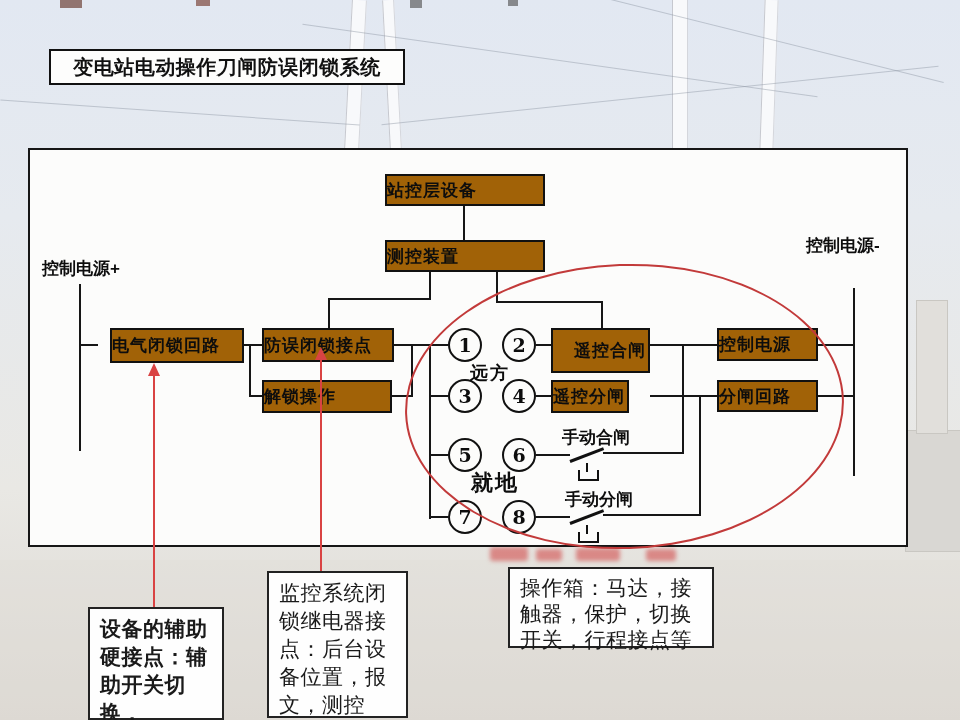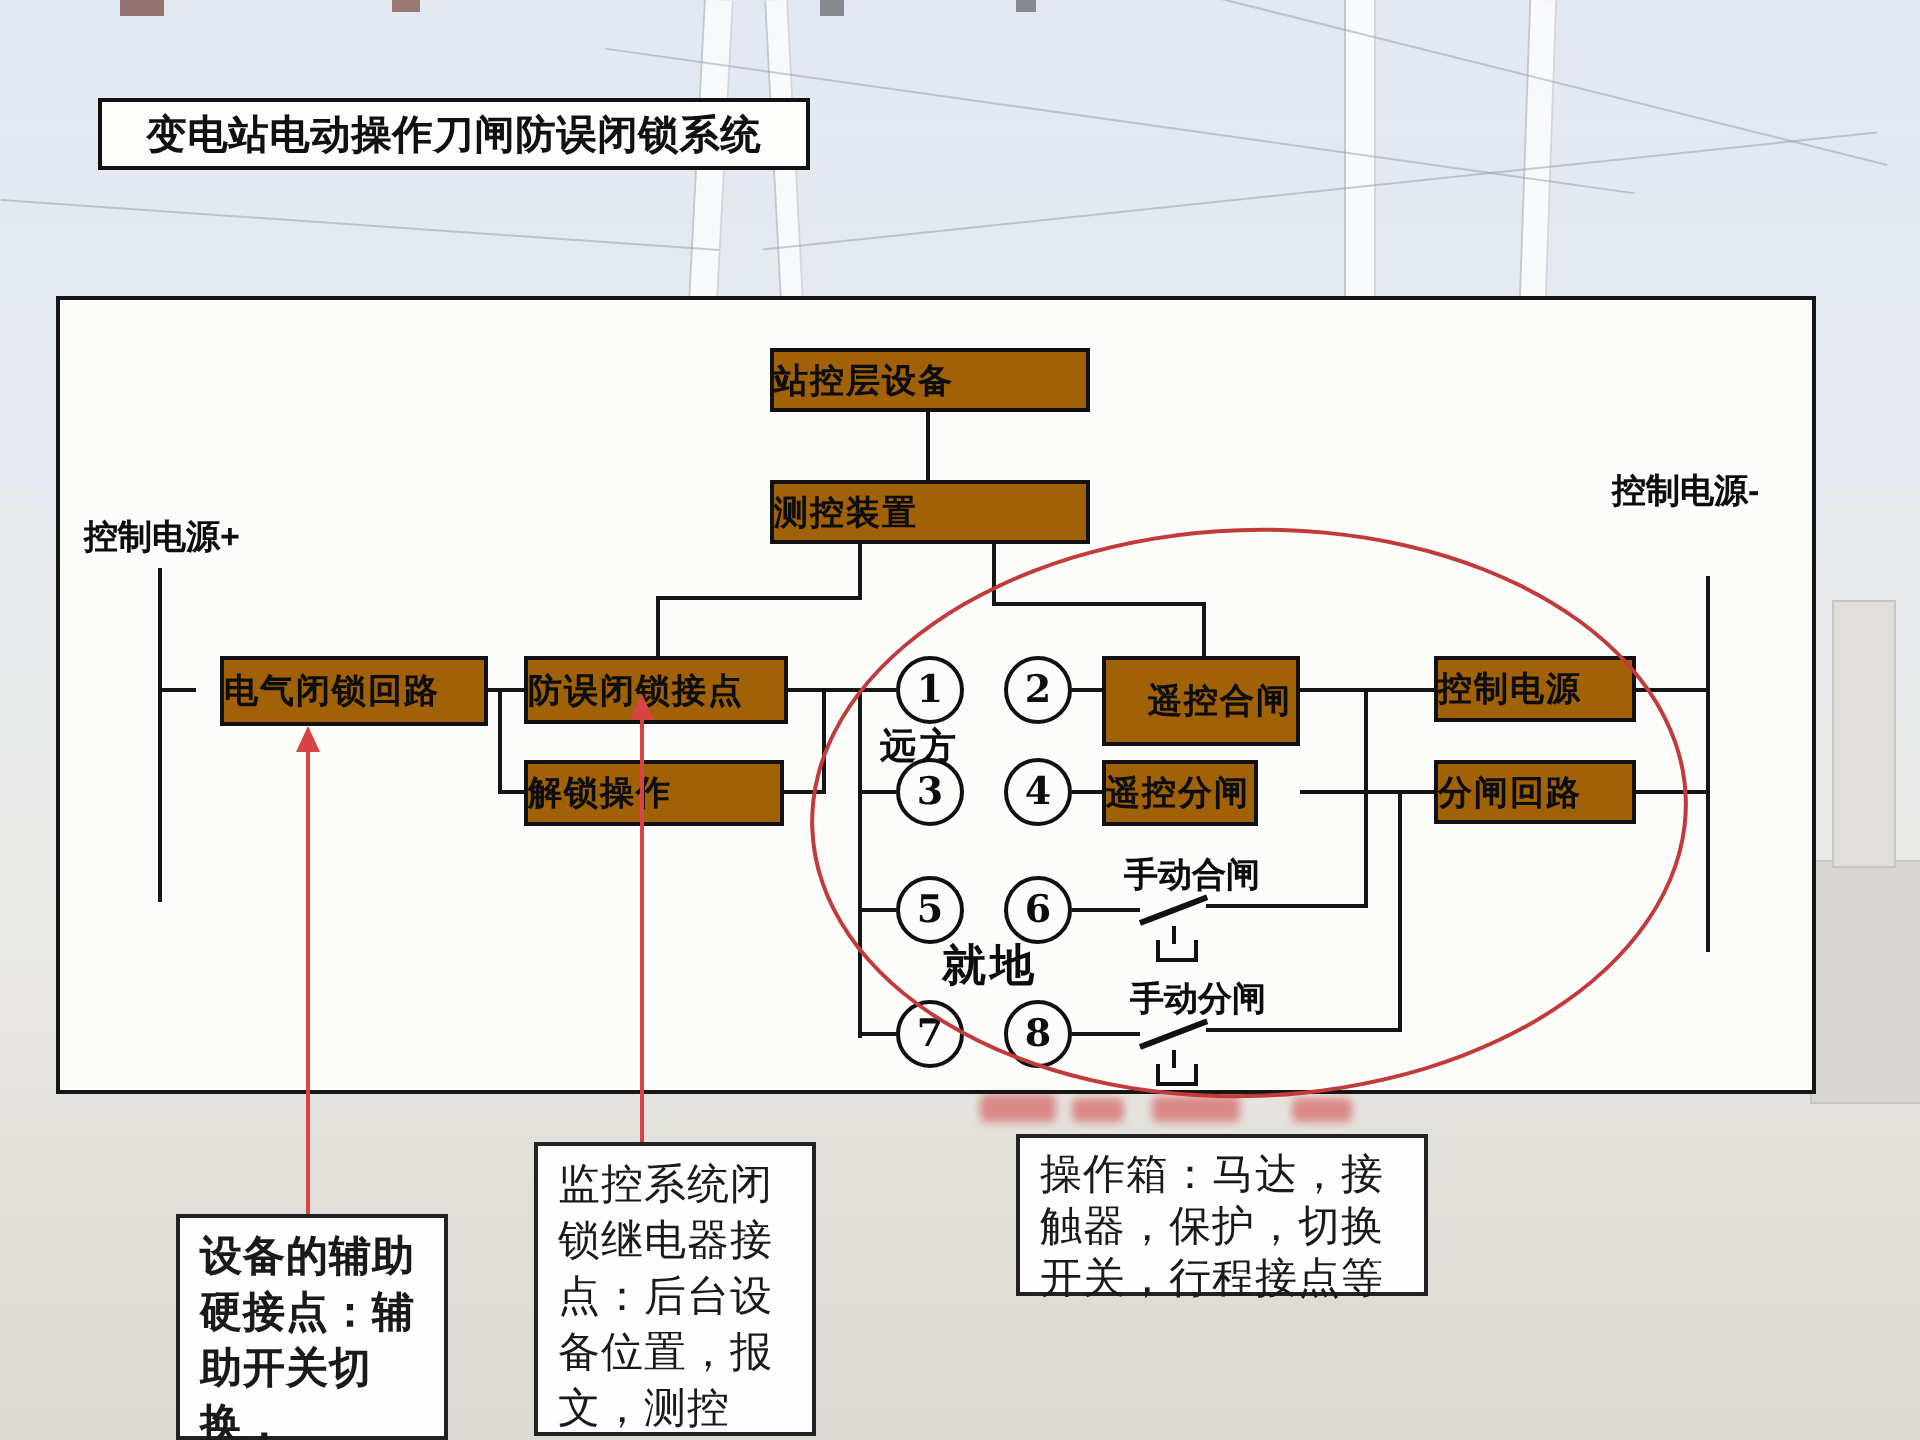--- a/index.html
+++ b/index.html
@@ -149,21 +149,21 @@
 <div class="hl" style="left:536px;top:395px;width:15px;"></div>
 <div class="dbox" style="left:551px;top:380px;width:78px;height:33px;">
   <span>遥控分闸</span>
 </div>
 <div class="hl" style="left:650px;top:395px;width:67px;"></div>
 <div class="dbox" style="left:717px;top:380px;width:101px;height:32px;">
   <span>分闸回路</span>
 </div>
 <div class="hl" style="left:818px;top:395px;width:37px;"></div>
 
-<div class="lbl" style="left:440px;top:361px;width:100px;text-align:left;font-size:18px;letter-spacing:2px;">远方</div>
+<div class="lbl" style="left:440px;top:361px;width:100px;text-align:center;font-size:18px;letter-spacing:2px;">远方</div>
 
 <div class="vl" style="left:682px;top:346px;height:108px;"></div>
 <div class="vl" style="left:699px;top:397px;height:119px;"></div>
 
 <div class="hl" style="left:429px;top:454px;width:19px;"></div>
 <div class="circle" style="left:448px;top:438px;">
     <span>5</span>
   </div>
 <div class="circle" style="left:502px;top:438px;">
     <span>6</span>

